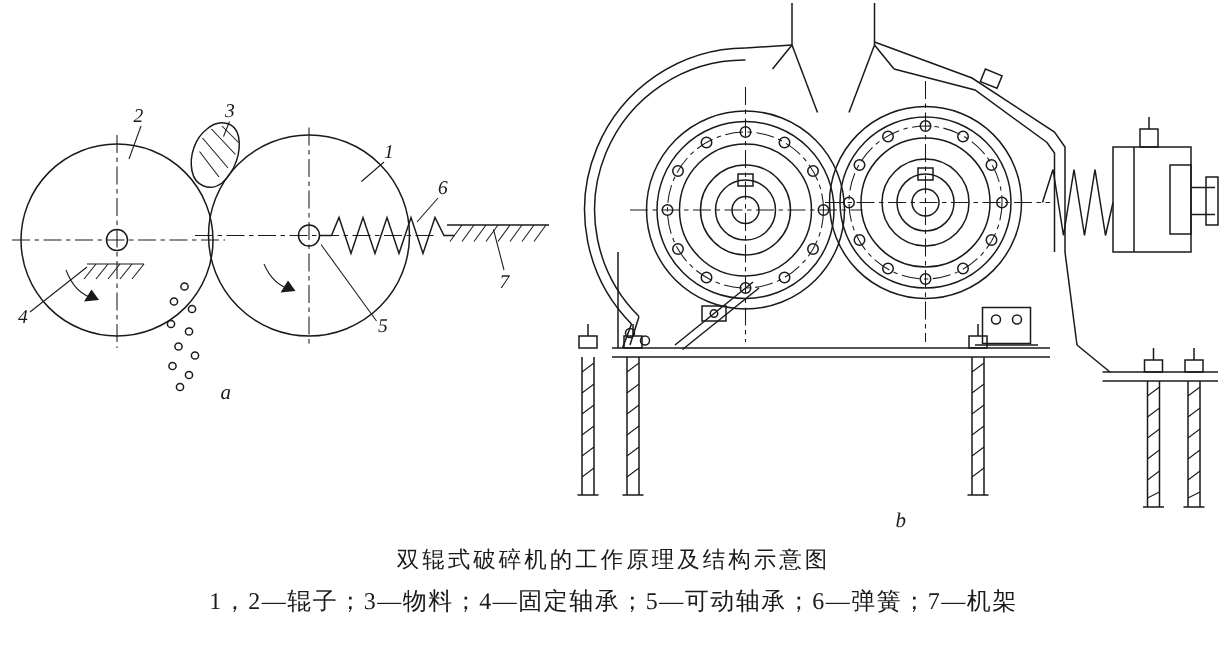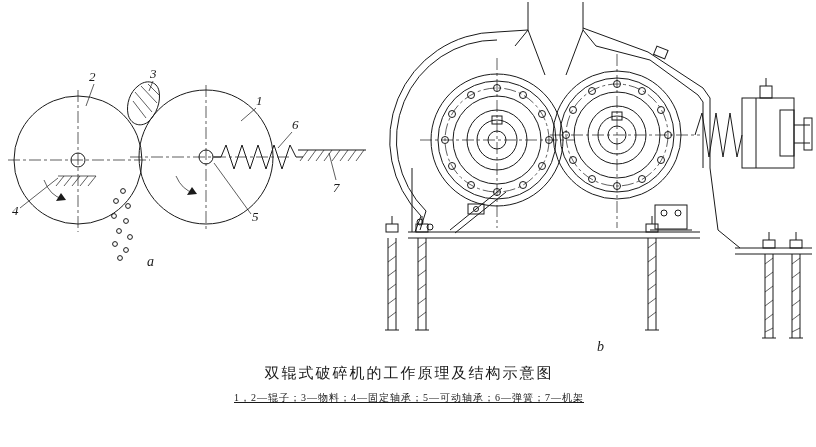--- a/index.html
+++ b/index.html
@@ -5,21 +5,21 @@
   html,body{margin:0;padding:0;background:#ffffff;}
   .figure{position:relative;width:816px;height:447px;background:#ffffff;overflow:hidden;
           font-family:"Liberation Serif", serif;color:#1a1a1a;}
   svg{position:absolute;left:0;top:0;}
   svg text{font-family:"Liberation Serif", serif;fill:#1a1a1a;}
   .num{font-size:13px;font-style:italic;}
   .sub{font-size:14px;font-style:italic;}
   .caption{position:absolute;left:1px;top:364px;width:816px;text-align:center;}
   .caption .title{font-size:15px;letter-spacing:2px;margin-bottom:8px;}
   .caption .subline{font-size:13px;margin-bottom:7px;letter-spacing:1px;}
-  .caption .partsline{font-size:10px;letter-spacing:1px;text-decoration:underline;}
+  .caption .partsline{font-size:16px;letter-spacing:1px;}
   .ink{stroke:#1a1a1a;fill:none;stroke-width:1;}
   .thin{stroke:#1a1a1a;fill:none;stroke-width:0.7;}
   .dash{stroke:#1a1a1a;fill:none;stroke-width:0.7;stroke-dasharray:12 3 3 3;}
   .solidfill{fill:#1a1a1a;stroke:none;}
 </style>
 </head>
 <body>
 
 <div class="figure">
 

